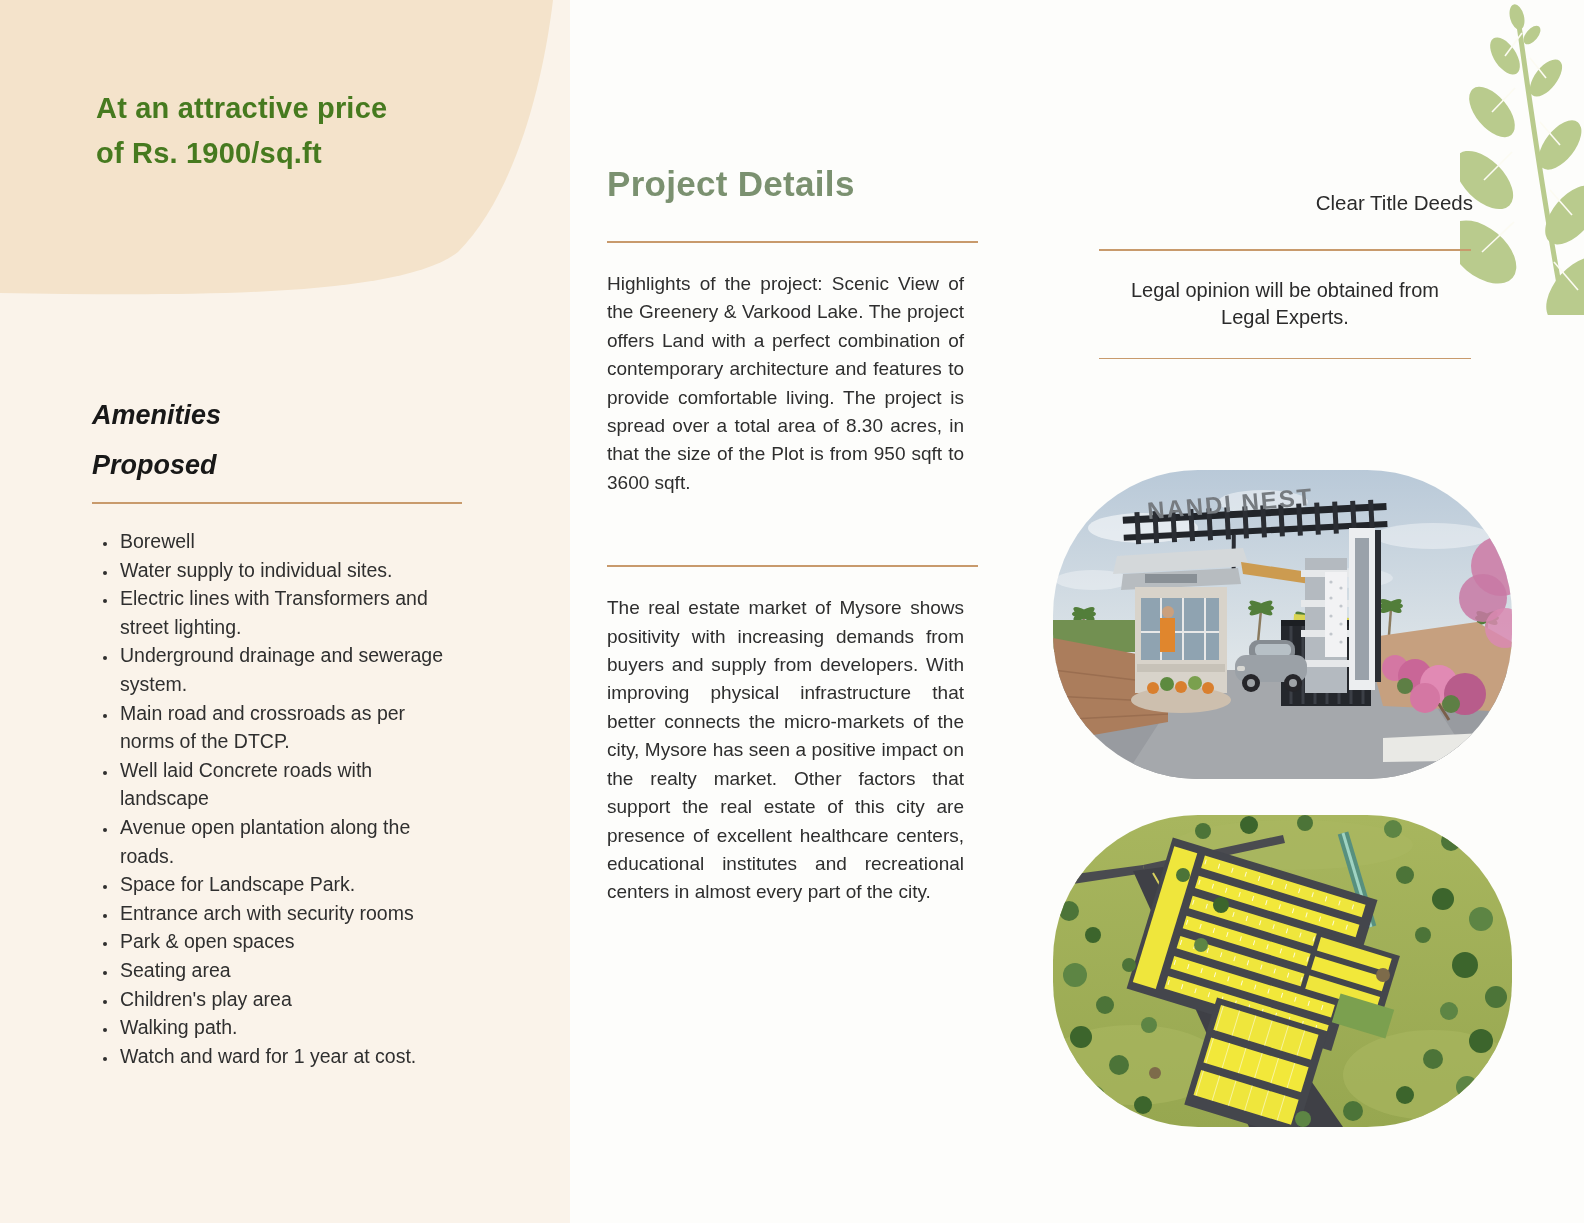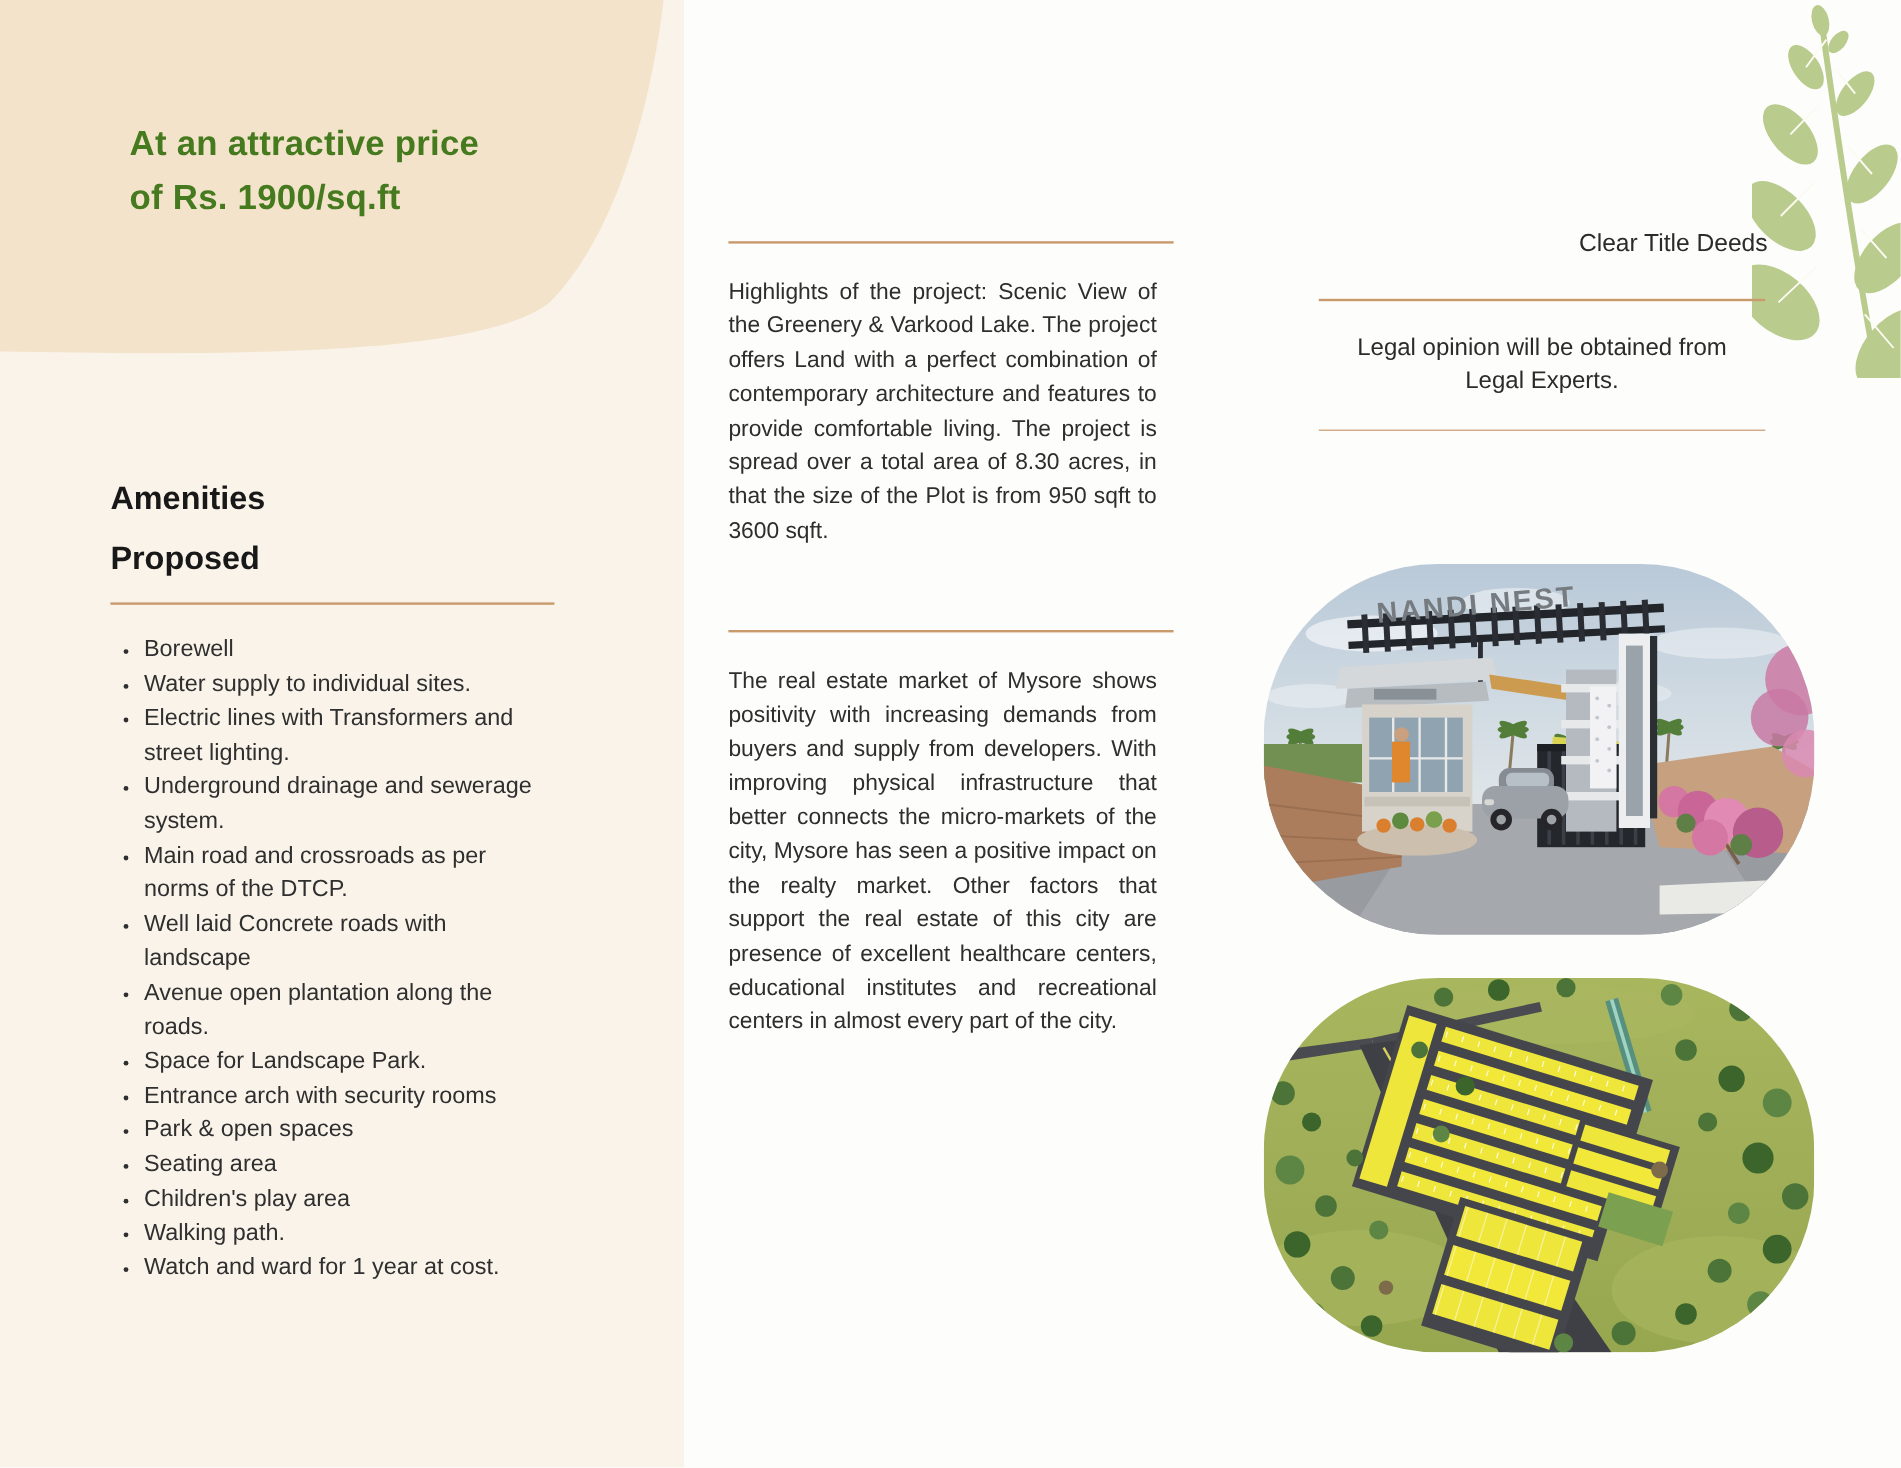--- a/index.html
+++ b/index.html
@@ -11,30 +11,30 @@
   }
   .cream-strip{
     position:absolute;left:0;top:0;width:570px;height:1223px;
     background:#faf3ea;
   }
   .blob-svg{position:absolute;left:0;top:0;}
   .leaf-svg{position:absolute;right:0;top:0;}
 
   
   .headline{
-    position:absolute;left:92px;top:82px;margin:16px;
+    position:absolute;left:92px;top:82px;margin:4px;
     font-size:29px;line-height:45px;font-weight:700;
     color:#467a1f;letter-spacing:.2px;
   }
   .headline span{display:block;}
   .amenities-title{
     position:absolute;left:92px;top:390px;margin:0;
     font-size:27px;line-height:50px;font-weight:600;color:#181818;
   }
-  .amenities-title span{display:block;}
+  .amenities-title span{display:block;font-style:italic;}
   .divider{height:2px;background:#c89a6c;border:none;}
   .div-left{position:absolute;left:92px;top:502px;width:370px;}
   .amenities-list{
     position:absolute;left:92px;top:527px;width:340px;
     margin:0;padding:0 0 0 26px;
     font-size:19.5px;line-height:28.6px;color:#2f2f2f;
   }
   .amenities-list li{margin:0;padding-left:2px;}
   .amenities-list li::marker{font-size:.72em;}
 
@@ -132,20 +132,21 @@
   <li>Space for Landscape Park.</li>
   <li>Entrance arch with security rooms</li>
   <li>Park &amp; open spaces</li>
   <li>Seating area</li>
   <li>Children's play area</li>
   <li>Walking path.</li>
   <li>Watch and ward for 1 year at cost.</li>
 </ul>
 
 <div class="project-col">
+  <h2 class="project-title">Project Details</h2>
   <div class="divider div-mid1"></div>
   <p class="para">Highlights of the project: Scenic View of the Greenery &amp; Varkood Lake. The project offers Land with a perfect combination of contemporary architecture and features to provide comfortable living. The project is spread over a total area of 8.30 acres, in that the size of the Plot is from 950 sqft to 3600 sqft.</p>
   <div class="divider div-mid2"></div>
   <p class="para">The real estate market of Mysore shows positivity with increasing demands from buyers and supply from developers. With improving physical infrastructure that better connects the micro-markets of the city, Mysore has seen a positive impact on the realty market. Other factors that support the real estate of this city are presence of excellent healthcare centers, educational institutes and recreational centers in almost every part of the city.</p>
 </div>
 
 <div class="legal-col">
   <p class="legal-title">Clear Title Deeds</p>
   <div class="divider div-r1"></div>
   <div class="legal-note1">Legal opinion will be obtained from Legal Experts.</div>

